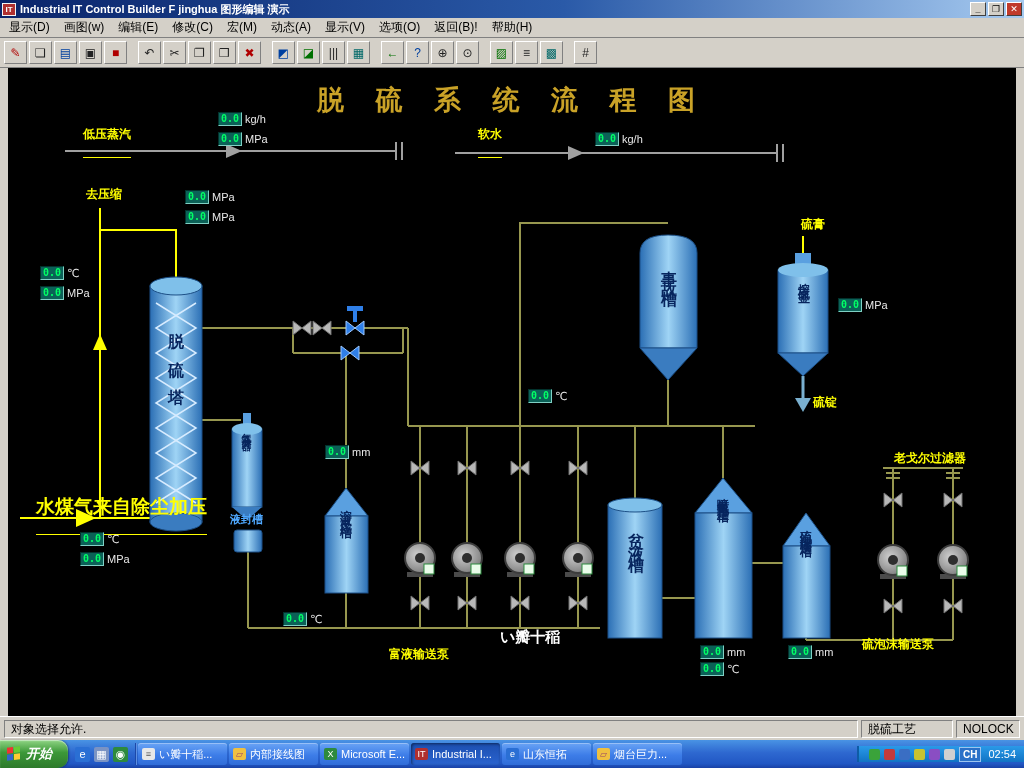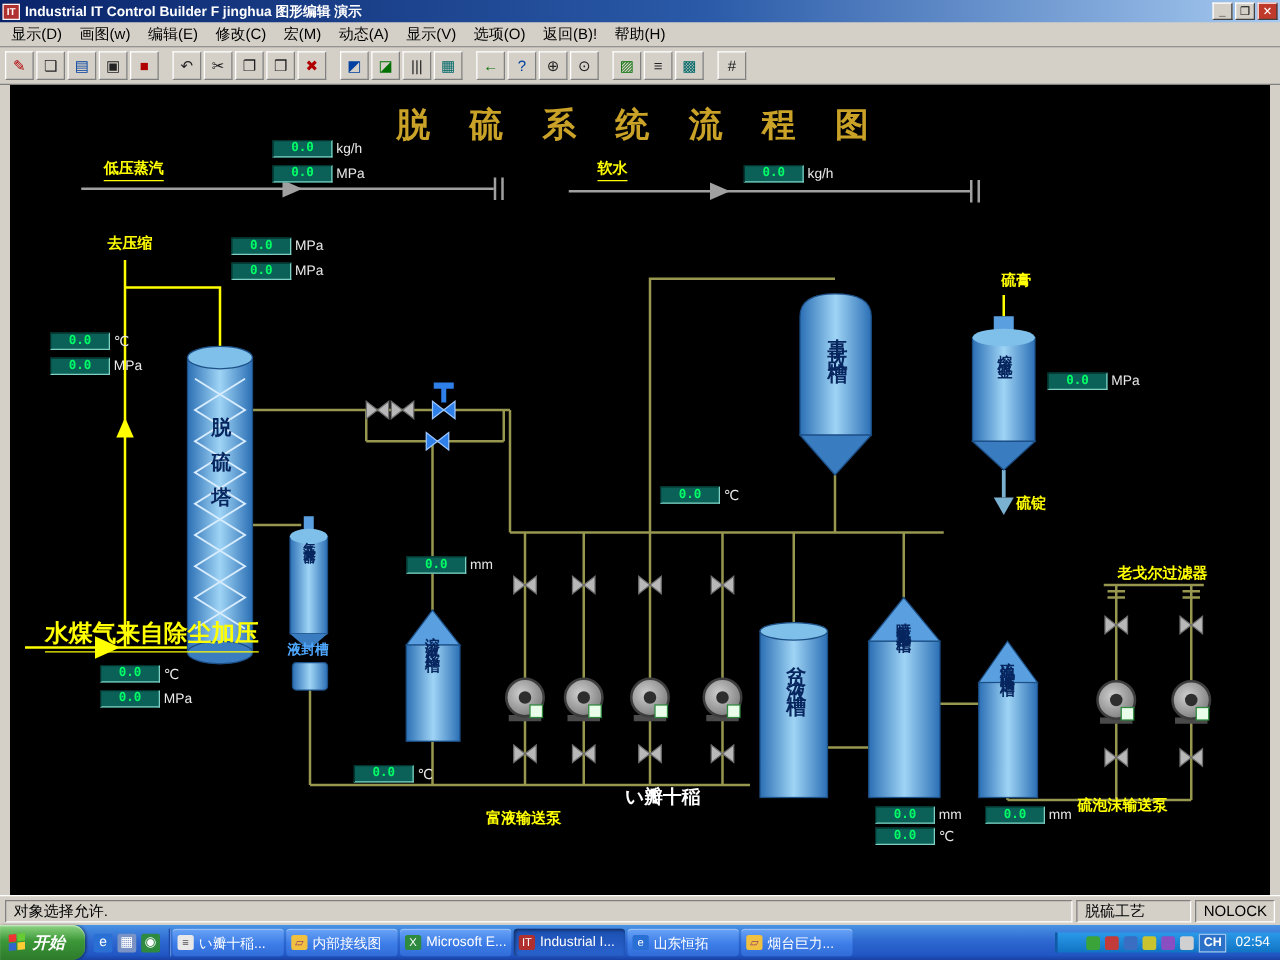--- a/index.html
+++ b/index.html
@@ -32,28 +32,28 @@
   .tool-sep { width: 7px; height: 23px; flex: none; }
   .g-red { color: #b00000; } .g-blue { color: #0040a0; } .g-green { color: #007000; }
   .g-teal { color: #006868; }
   
   .canvas { position: relative; height: 648px; margin: 0 8px; background: #000; overflow: hidden; }
   .canvas svg { position: absolute; left: 0; top: 0; }
   .overlay { position: absolute; inset: 0; }
   .flow-title { position: absolute; left: 0; top: 14px; width: 100%; text-align: center;
     color: #c9a227; font-size: 27px; font-weight: bold; letter-spacing: 12px; }
   .lbl { position: absolute; color: #ffff00; font-size: 12px; font-weight: bold; white-space: nowrap; }
-  .lbl.ul { border-bottom: 1px solid #ffff00; padding-bottom: 1px; }
+  .lbl.ul { border-bottom: 1px solid #ffff00; padding-bottom: 14px; }
   .lbl.big { font-size: 19px; margin-left: 26px; }
   .lbl.blue { color: #4fa8ff; font-size: 11px; font-family: Liberation Mono, monospace; }
   .lbl.white { color: #ffffff; font-size: 15px; }
   .vlabel { position: absolute; writing-mode: vertical-rl; text-orientation: upright;
     color: #07255e; font-weight: bold; white-space: nowrap; }
   .readout { position: absolute; display: flex; align-items: center; gap: 3px; }
-  .led { width: 48px; height: 14px; background: #0b6157;
+  .led { width: 24px; height: 14px; background: #0b6157;
     border: 1px solid; border-color: #02322c #7fd0c4 #7fd0c4 #02322c;
     color: #00ff66; font: bold 10px/12px "DejaVu Sans Mono", monospace; text-align: center; }
   .unit { color: #e8e8e8; font-size: 11px; }
   
   .statusbar { height: 24px; background: #d4d0c8; display: flex; align-items: center;
     gap: 3px; padding: 2px 4px; border-top: 1px solid #fff; }
   .sb-panel { border: 1px solid; border-color: #808080 #fff #fff #808080;
     height: 18px; line-height: 16px; font-size: 12px; padding: 0 6px; white-space: nowrap; }
   .sb-msg { flex: 1; }
   .sb-proc { width: 92px; } .sb-lock { width: 64px; }
@@ -77,21 +77,21 @@
     background: linear-gradient(#6aa4f5, #3d7de8 55%, #306cd8);
     border-radius: 3px; color: #fff; font-size: 11px;
     display: flex; align-items: center; gap: 4px; padding: 0 4px;
     white-space: nowrap; overflow: hidden; box-shadow: inset 0 1px 0 #ffffff50; }
   .task-btn.active { background: linear-gradient(#1c4fb0, #2a63cf); box-shadow: inset 1px 1px 3px #00000080; }
   .task-icon { width: 13px; height: 12px; flex: none; border-radius: 2px;
     font-size: 9px; line-height: 12px; text-align: center; color: #fff; }
   .ti-doc { background: #e8e8e8; color: #555; } .ti-folder { background: #f0c040; color: #946; }
   .ti-excel { background: #2d8a3e; } .ti-ind { background: #b03030; } .ti-ie { background: #2a6fd4; }
   .tray { margin-left: auto; height: 16px; display: flex; align-items: center; gap: 4px;
-    padding: 0 8px 0 23px; flex: none;
+    padding: 0 8px 0 10px; flex: none;
     background: linear-gradient(#2a9ae8, #1173c4); border-left: 2px solid #0e5ca6; }
   .tray-ico { width: 11px; height: 11px; border-radius: 2px; }
   .lang-badge { background: #2b71c8; border: 1px solid #9dc4ee; color: #fff;
     font-size: 10px; font-weight: bold; padding: 0 3px; line-height: 13px; }
   .clock { color: #fff; font-size: 11px; margin-left: 3px; }
 </style>
 </head>
 <body>
 
 <div class="titlebar">

